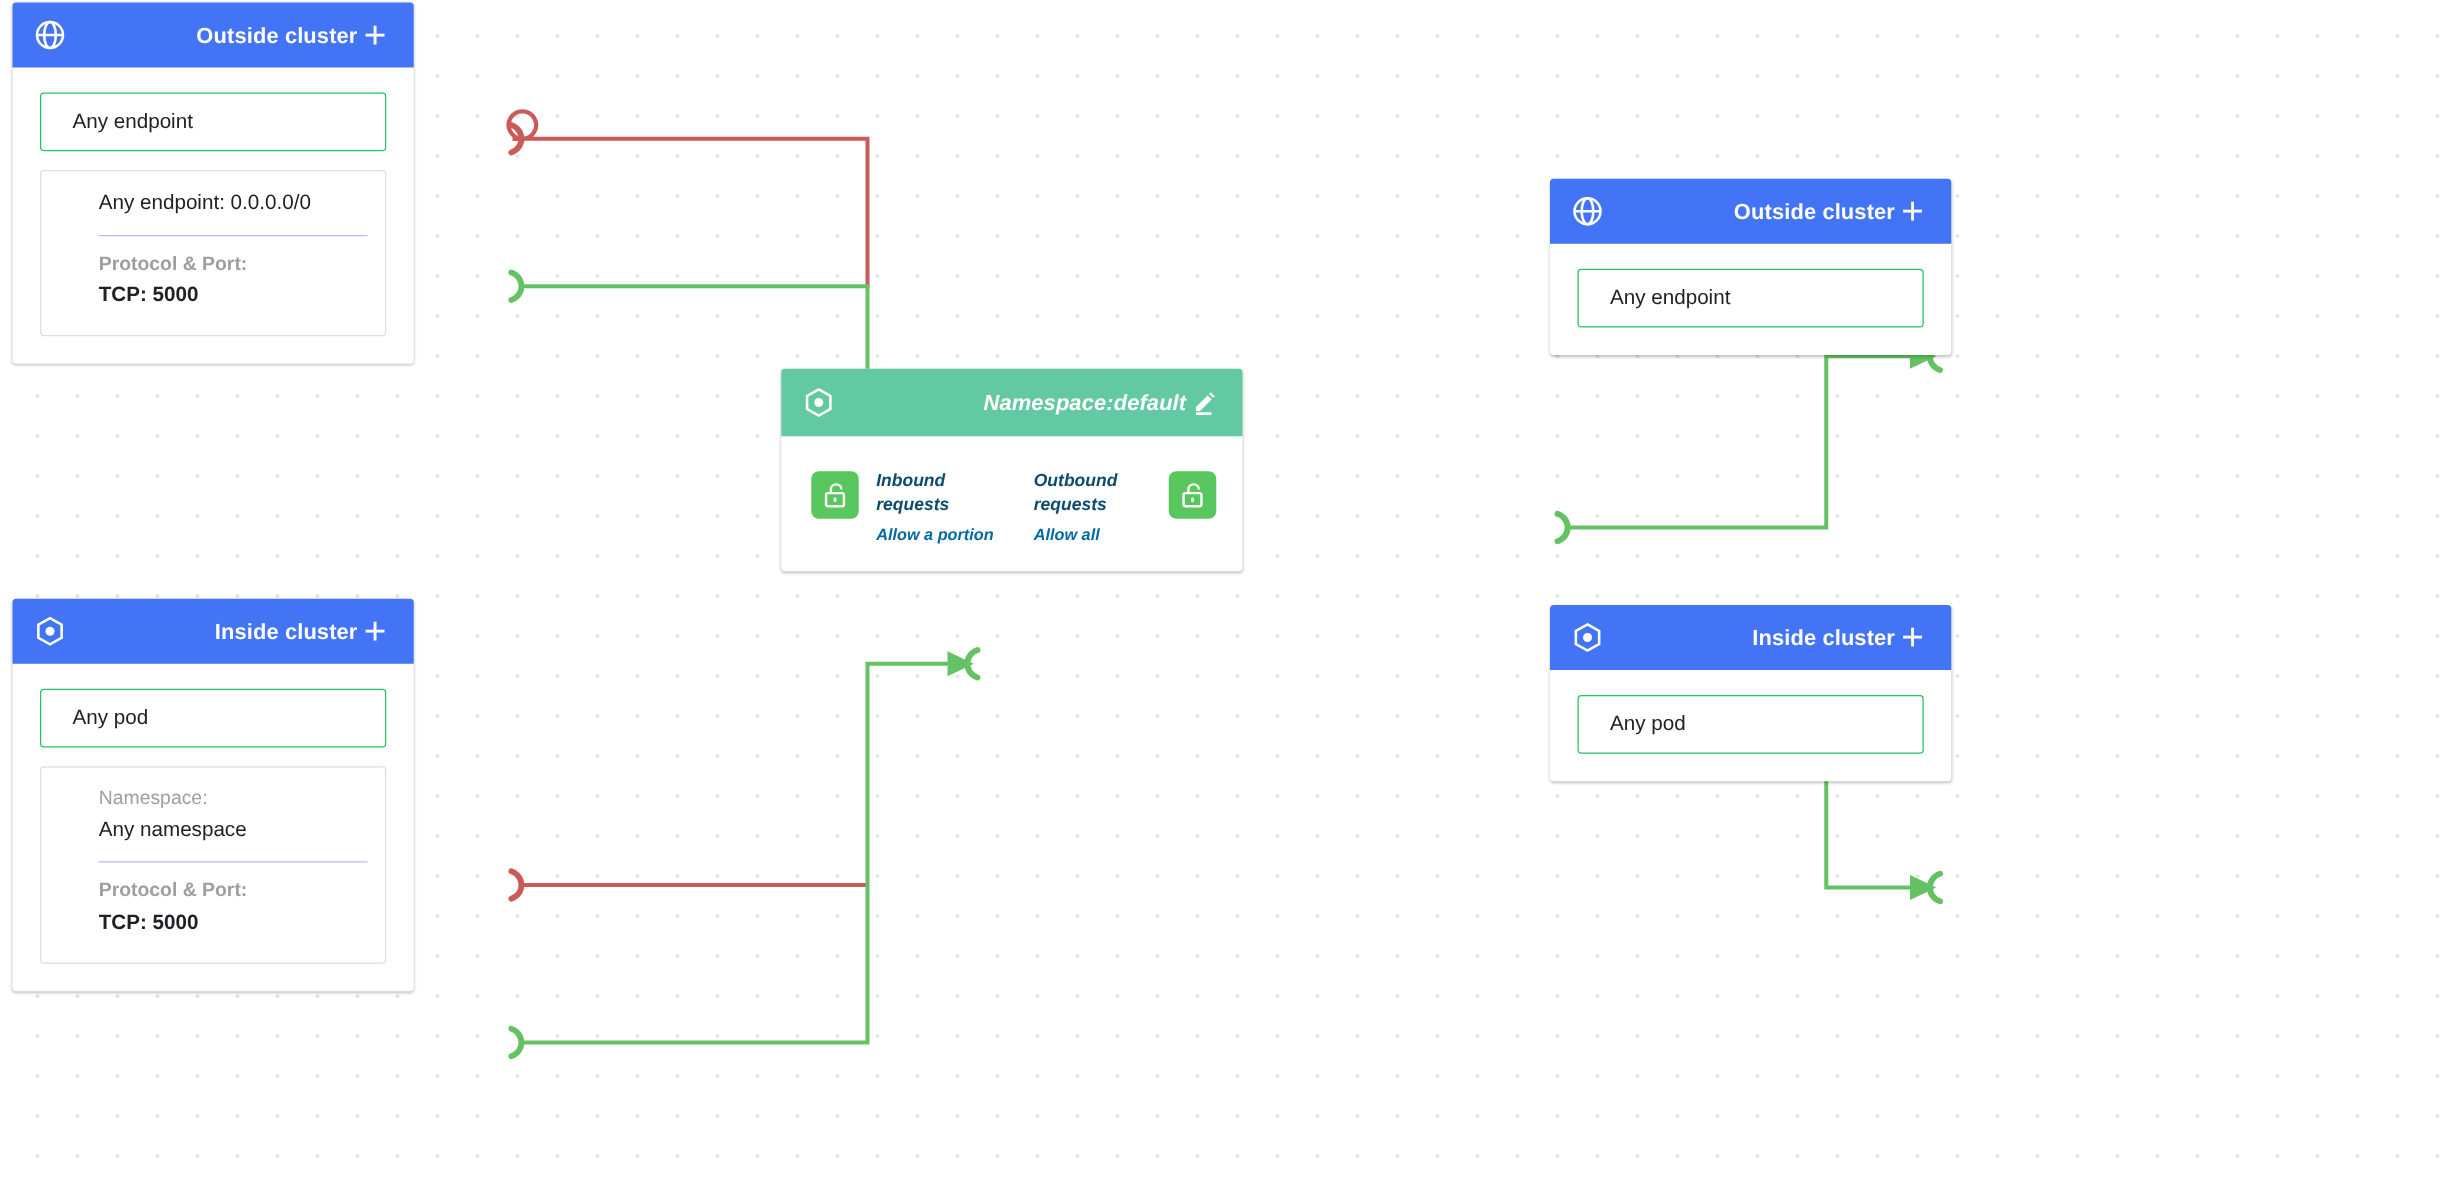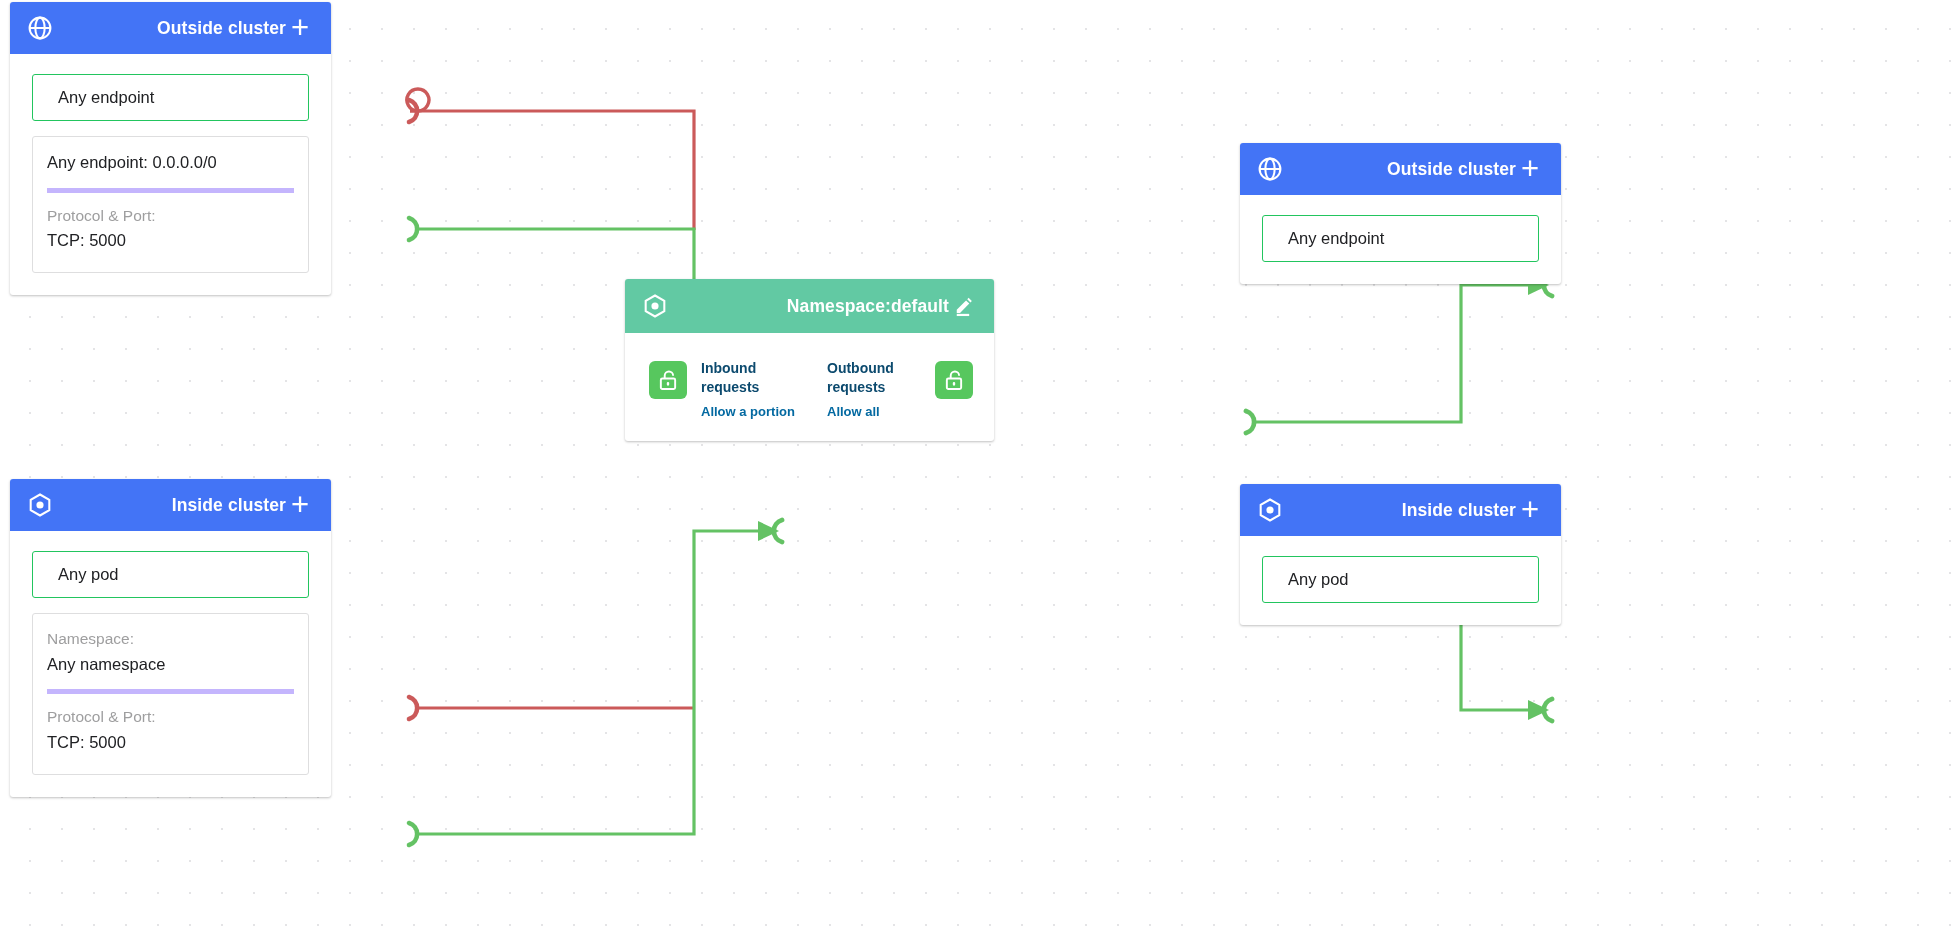--- a/index.html
+++ b/index.html
@@ -95,22 +95,22 @@
     color: #202124;
   }
   .field-box + .detail-box { margin-top: 15px; }
 
   .detail-box {
     border: 1px solid #dededf;
     border-radius: 3px;
     background: #ffffff;
     padding: 2px 14px 6px 14px;
   }
-  .detail-row { padding: 11px 0 12px 0; }
-  .detail-row + .detail-row { border-top: 5px solid #c4b5fd; }
+  .detail-row { padding: 11px 0 12px 0; margin-left: 32px; }
+  .detail-row + .detail-row { border-top: 1px solid #c4b5fd; font-weight: bold; }
   .detail-label {
     font-size: 15.5px;
     color: #9e9e9f;
     line-height: 1.6;
   }
   .detail-value {
     font-size: 16.5px;
     color: #202124;
     line-height: 1.55;
   }
@@ -119,22 +119,23 @@
   #card-src-outside { left: 10px;  top: 2px;   width: 321px; }
   #card-src-inside  { left: 10px;  top: 479px; width: 321px; }
 
   
   #card-dst-outside { left: 1240px; top: 143px; width: 321px; }
   #card-dst-inside  { left: 1240px; top: 484px; width: 321px; }
 
   
   #card-namespace {
     left: 625px;
-    top: 279px;
+    top: 295px;
     width: 369px;
+    font-style: italic;
   }
   #card-namespace .card-head { height: 54px; }
 
   .ns-body {
     padding: 26px 24px 20px 24px;
   }
 
   .ns-policies {
     display: flex;
     align-items: flex-start;

